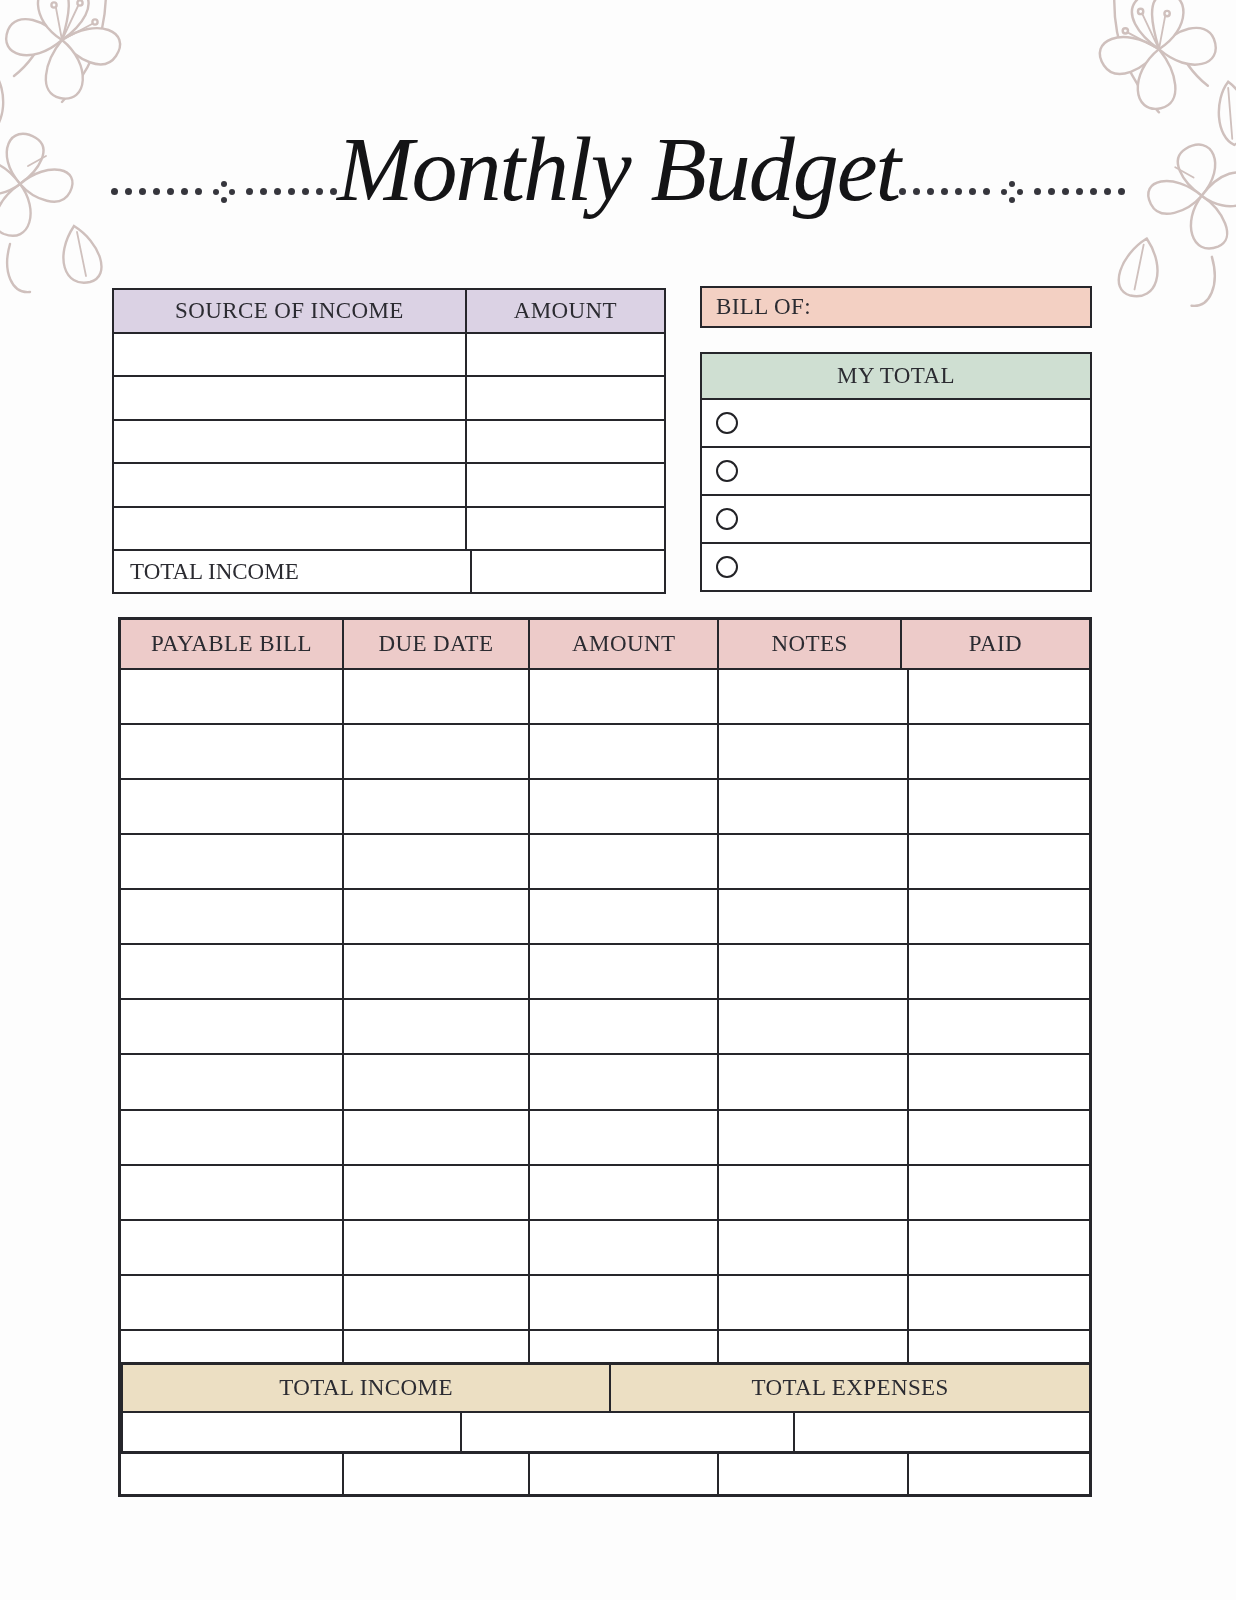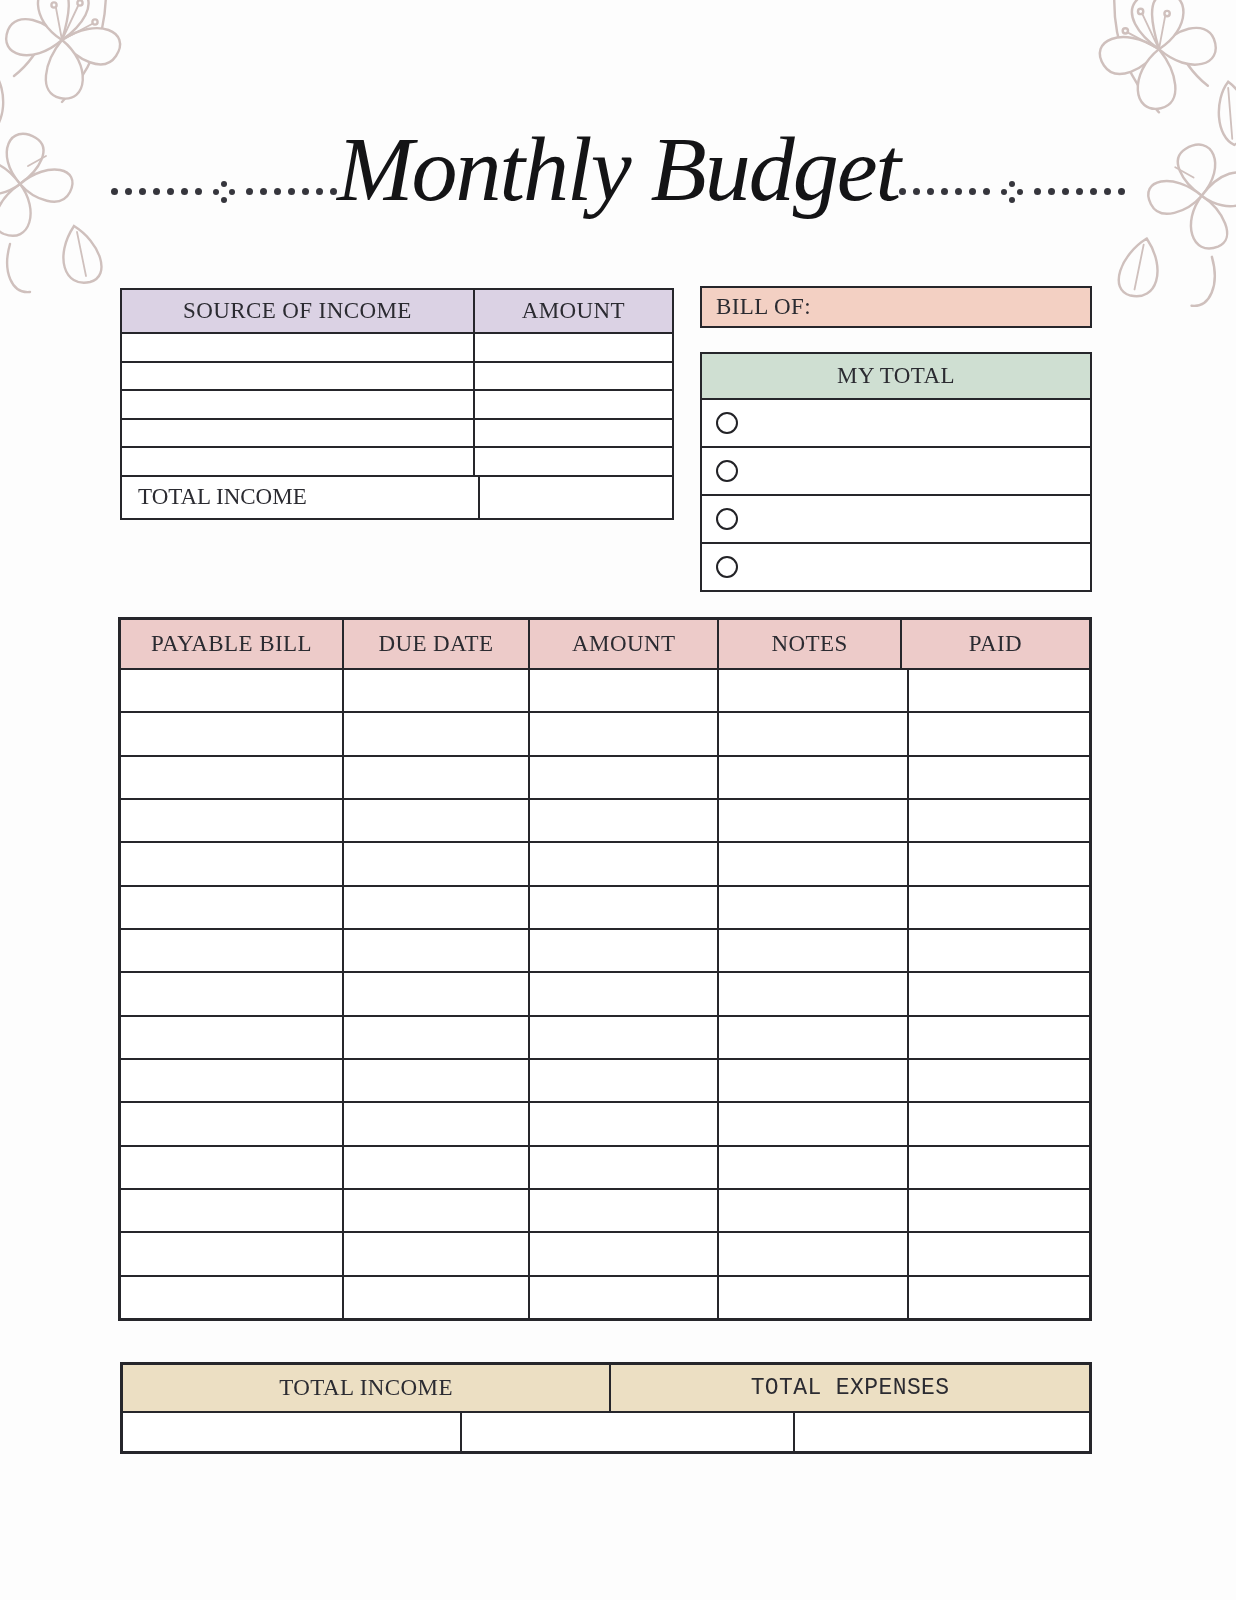--- a/index.html
+++ b/index.html
@@ -59,45 +59,45 @@
   .t-head { font-size: 23px; letter-spacing: 0.4px; }
   .head-row { flex: 0 0 auto; }
   .foot-row { flex: 0 0 auto; }
   .left-align { justify-content: flex-start; padding-left: 16px; }
 
   
   .fx-64  { flex: 64 1 0px; }   .fx-36  { flex: 36 1 0px; }
   .fx-23  { flex: 23 1 0px; }   .fx-192 { flex: 19.2 1 0px; }
   .fx-195a{ flex: 19.5 1 0px; } .fx-195b{ flex: 19.5 1 0px; }
   .fx-188 { flex: 18.8 1 0px; }
-  .fx-35  { flex: 35 1 0px; }   .fx-344 { flex: 34.4 1 0px; font-family: Liberation Mono, monospace; }
+  .fx-35  { flex: 35 1 0px; }   .fx-344 { flex: 34.4 1 0px; }
   .fx-306 { flex: 30.6 1 0px; }
 
   
-  #income   { left: 120px; top: 288px; width: 554px; height: 232px; }
+  #income   { left: 112px; top: 288px; width: 554px; height: 306px; }
   #income .head-row { height: 42px; }
   #income .foot-row { height: 43px; font-size: 23px; }
 
   #month-of {
     position: absolute; left: 700px; top: 286px; width: 392px; height: 42px;
     border: 2px solid var(--border, #26262b);
     display: flex; align-items: center; padding-left: 14px;
     font-size: 23px; letter-spacing: 0.4px;
   }
 
   #goals { left: 700px; top: 352px; width: 392px; height: 240px; }
   #goals .head-row { height: 44px; }
   .goal-circle {
     width: 22px; height: 22px; border-radius: 50%;
     border: 2px solid #222226; background: transparent;
     margin-left: 14px; flex: 0 0 auto;
   }
   #goals .t-cell { justify-content: flex-start; }
 
-  #expenses { left: 118px; top: 617px; width: 974px; height: 704px; border-width: 3px; }
+  #expenses { left: 118px; top: 617px; width: 974px; height: 880px; border-width: 3px; }
   #expenses .head-row { height: 48px; }
 
   #summary { left: 120px; top: 1362px; width: 972px; height: 92px; border-width: 3px; }
   #summary .head-row { height: 46px; }
 </style>
 </head>
 <body style="--page-bg: #fdfdfd; --border: #26262b; --text: #2b2b31; --dots: #36363d; --floral: #cfc0bd;">
 
 <svg class="floral floral-left" width="210" height="330" viewBox="0 0 210 330">
   <g fill="none" stroke-width="2.4" stroke-linecap="round">

